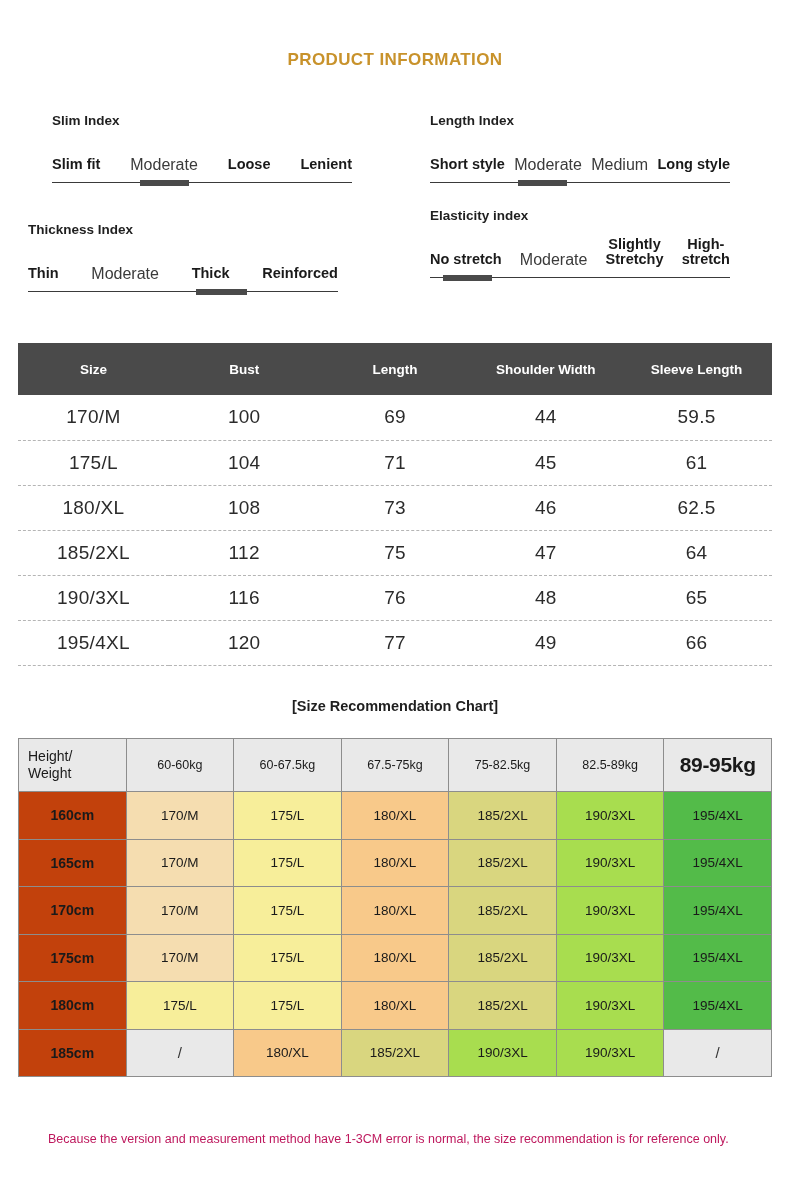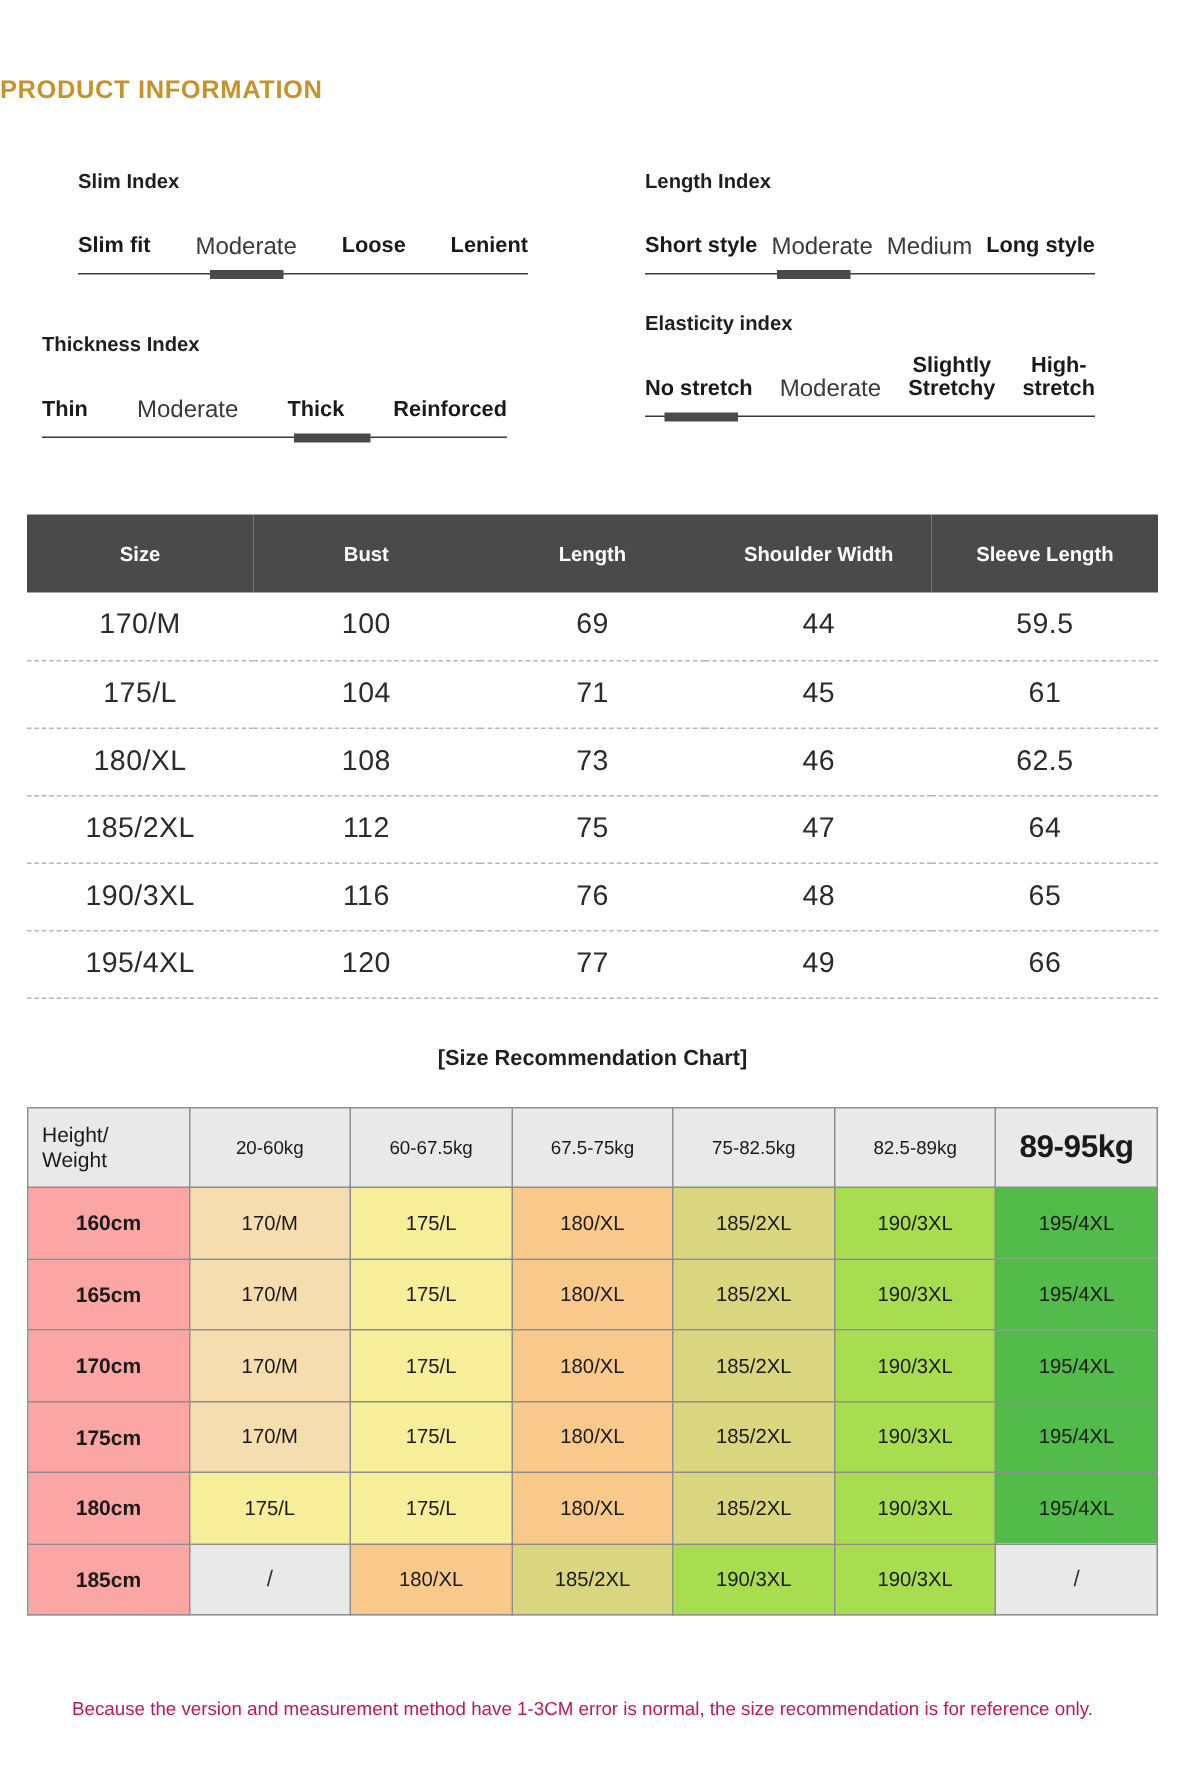--- a/index.html
+++ b/index.html
@@ -17,20 +17,21 @@
     height: 1191px;
     background: #ffffff;
   }
 
   
   .title {
     position: absolute;
     top: 50px;
     left: 0;
     width: 790px;
+    text-align: center;
     font-size: 17px;
     font-weight: bold;
     letter-spacing: 0.4px;
     color: #c8922b;
   }
 
   
   .index-grid {
     position: absolute;
     top: 113px;
@@ -161,21 +162,21 @@
     padding-left: 9px;
     line-height: 1.22;
     font-weight: normal;
   }
   .rec-wrap thead th.emph {
     font-size: 21px;
     font-weight: bold;
     letter-spacing: -0.3px;
   }
   .rec-wrap tbody td.rowhead {
-    background: #fca5a5;
+    background: #c2410c;
     font-weight: bold;
     font-size: 14px;
   }
   .rec-wrap tbody td.empty {
     background: #e9e9e9;
     font-size: 15px;
     color: #333;
   }
 
   
@@ -312,21 +313,21 @@
   </div>
 
   <div class="rec-title">[Size Recommendation Chart]</div>
 
   <div class="rec-wrap">
     <table>
       <thead>
           <tr>
             <th class="corner" style="white-space: pre-line;">Height/
 Weight</th>
-            <th>20-60kg</th>
+            <th>60-60kg</th>
             <th>60-67.5kg</th>
             <th>67.5-75kg</th>
             <th>75-82.5kg</th>
             <th>82.5-89kg</th>
             <th class="emph">89-95kg</th>
           </tr>
         </thead>
       <tbody>
           <tr>
             <td class="rowhead">160cm</td>

